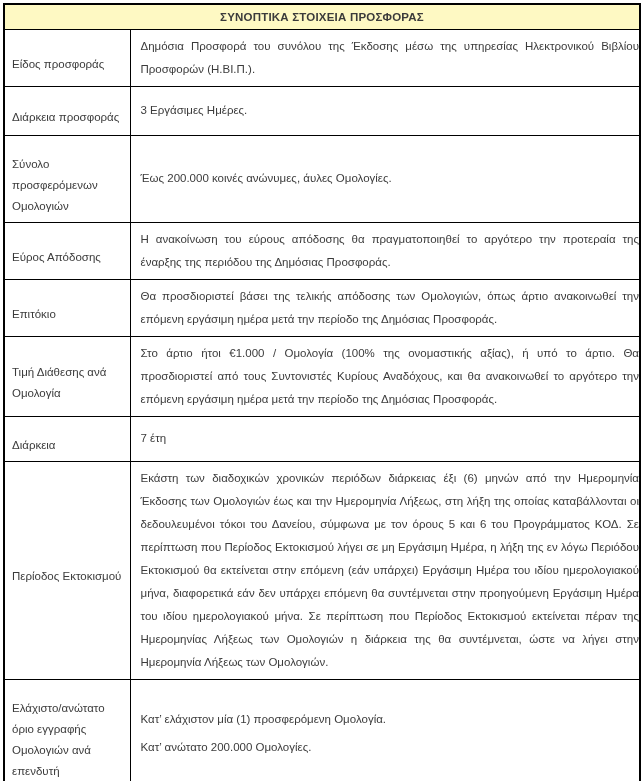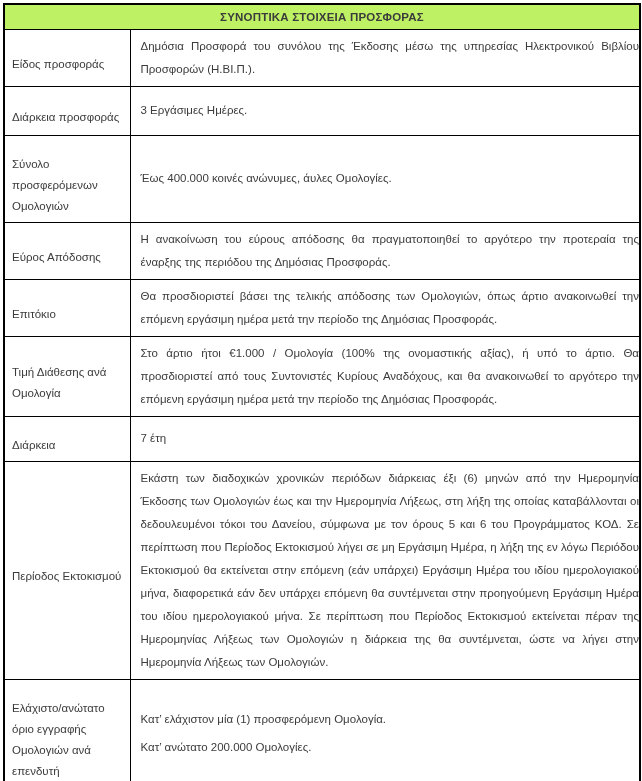--- a/index.html
+++ b/index.html
@@ -26,21 +26,21 @@
   table.summary th,
   table.summary td {
     border: 1px solid #000000;
     vertical-align: middle;
     box-sizing: border-box;
     color: #3b3b3b;
     font-size: 11.5px;
   }
   th.title-cell {
     height: 25px;
-    background: #bef264;
+    background: #fef9c3;
     color: #000000;
     font-weight: bold;
     text-align: center;
     font-size: 12px;
     letter-spacing: 0.2px;
     padding: 2px 4px;
   }
   td.label-cell {
     padding: 18px 4px 5px 7px;
     line-height: 21px;
@@ -83,21 +83,21 @@
     <tr class="r1">
       <td class="label-cell">Είδος προσφοράς</td>
       <td class="value-cell">Δημόσια Προσφορά του συνόλου της Έκδοσης μέσω της υπηρεσίας Ηλεκτρονικού Βιβλίου Προσφορών (Η.ΒΙ.Π.).</td>
     </tr>
     <tr class="r2">
       <td class="label-cell">Διάρκεια προσφοράς</td>
       <td class="value-cell">3 Εργάσιμες Ημέρες.</td>
     </tr>
     <tr class="r3">
       <td class="label-cell">Σύνολο προσφερόμενων Ομολογιών</td>
-      <td class="value-cell">Έως 400.000 κοινές ανώνυμες, άυλες Ομολογίες.</td>
+      <td class="value-cell">Έως 200.000 κοινές ανώνυμες, άυλες Ομολογίες.</td>
     </tr>
     <tr class="r5">
       <td class="label-cell">Εύρος Απόδοσης</td>
       <td class="value-cell">Η ανακοίνωση του εύρους απόδοσης θα πραγματοποιηθεί το αργότερο την προτεραία της έναρξης της περιόδου της Δημόσιας Προσφοράς.</td>
     </tr>
     <tr class="r6">
       <td class="label-cell">Επιτόκιο</td>
       <td class="value-cell">Θα προσδιοριστεί βάσει της τελικής απόδοσης των Ομολογιών, όπως άρτιο ανακοινωθεί την επόμενη εργάσιμη ημέρα μετά την περίοδο της Δημόσιας Προσφοράς.</td>
     </tr>
     <tr class="r7">

